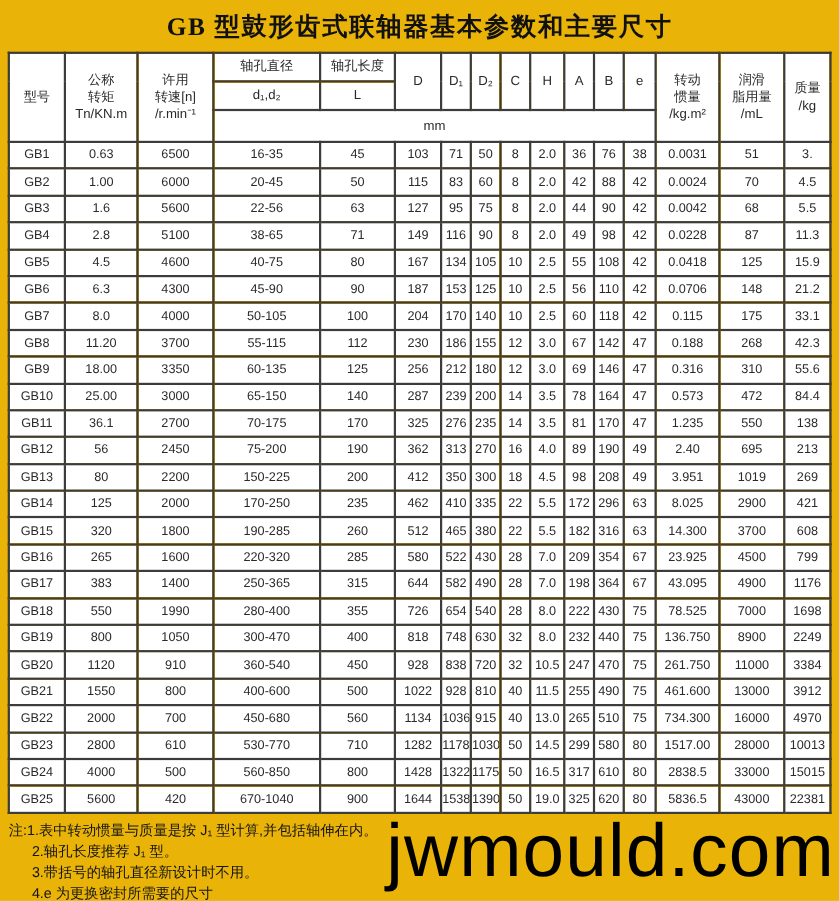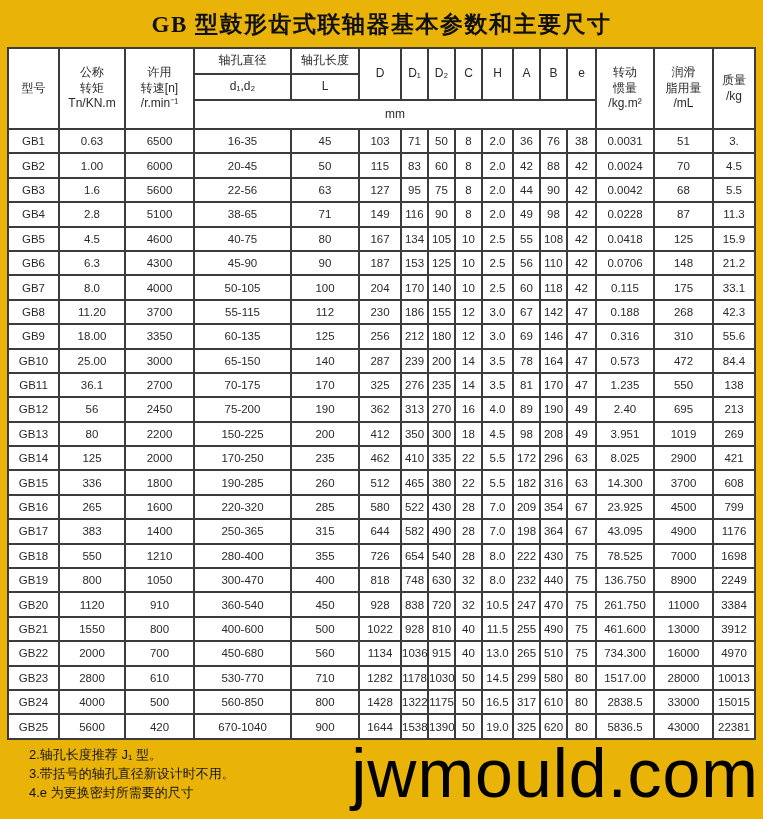--- a/index.html
+++ b/index.html
@@ -381,21 +381,21 @@
           <td>5.5</td>
           <td>172</td>
           <td>296</td>
           <td>63</td>
           <td>8.025</td>
           <td>2900</td>
           <td>421</td>
         </tr>
         <tr>
           <td>GB15</td>
-          <td>336</td>
+          <td>320</td>
           <td>1800</td>
           <td>190-285</td>
           <td>260</td>
           <td>512</td>
           <td>465</td>
           <td>380</td>
           <td>22</td>
           <td>5.5</td>
           <td>182</td>
           <td>316</td>
@@ -436,21 +436,21 @@
           <td>198</td>
           <td>364</td>
           <td>67</td>
           <td>43.095</td>
           <td>4900</td>
           <td>1176</td>
         </tr>
         <tr>
           <td>GB18</td>
           <td>550</td>
-          <td>1210</td>
+          <td>1990</td>
           <td>280-400</td>
           <td>355</td>
           <td>726</td>
           <td>654</td>
           <td>540</td>
           <td>28</td>
           <td>8.0</td>
           <td>222</td>
           <td>430</td>
           <td>75</td>
@@ -582,20 +582,21 @@
           <td>80</td>
           <td>5836.5</td>
           <td>43000</td>
           <td>22381</td>
         </tr>
       </tbody>
   </table>
 
   <div class="footer-area">
     <div class="notes">
+      <div class="note-line">注:1.表中转动惯量与质量是按 J₁ 型计算,并包括轴伸在内。</div>
       <div class="note-line indent">2.轴孔长度推荐 J₁ 型。</div>
       <div class="note-line indent">3.带括号的轴孔直径新设计时不用。</div>
       <div class="note-line indent">4.e 为更换密封所需要的尺寸</div>
     </div>
   </div>
 
   <div class="watermark">jwmould.com</div>
 
 </div>
 

